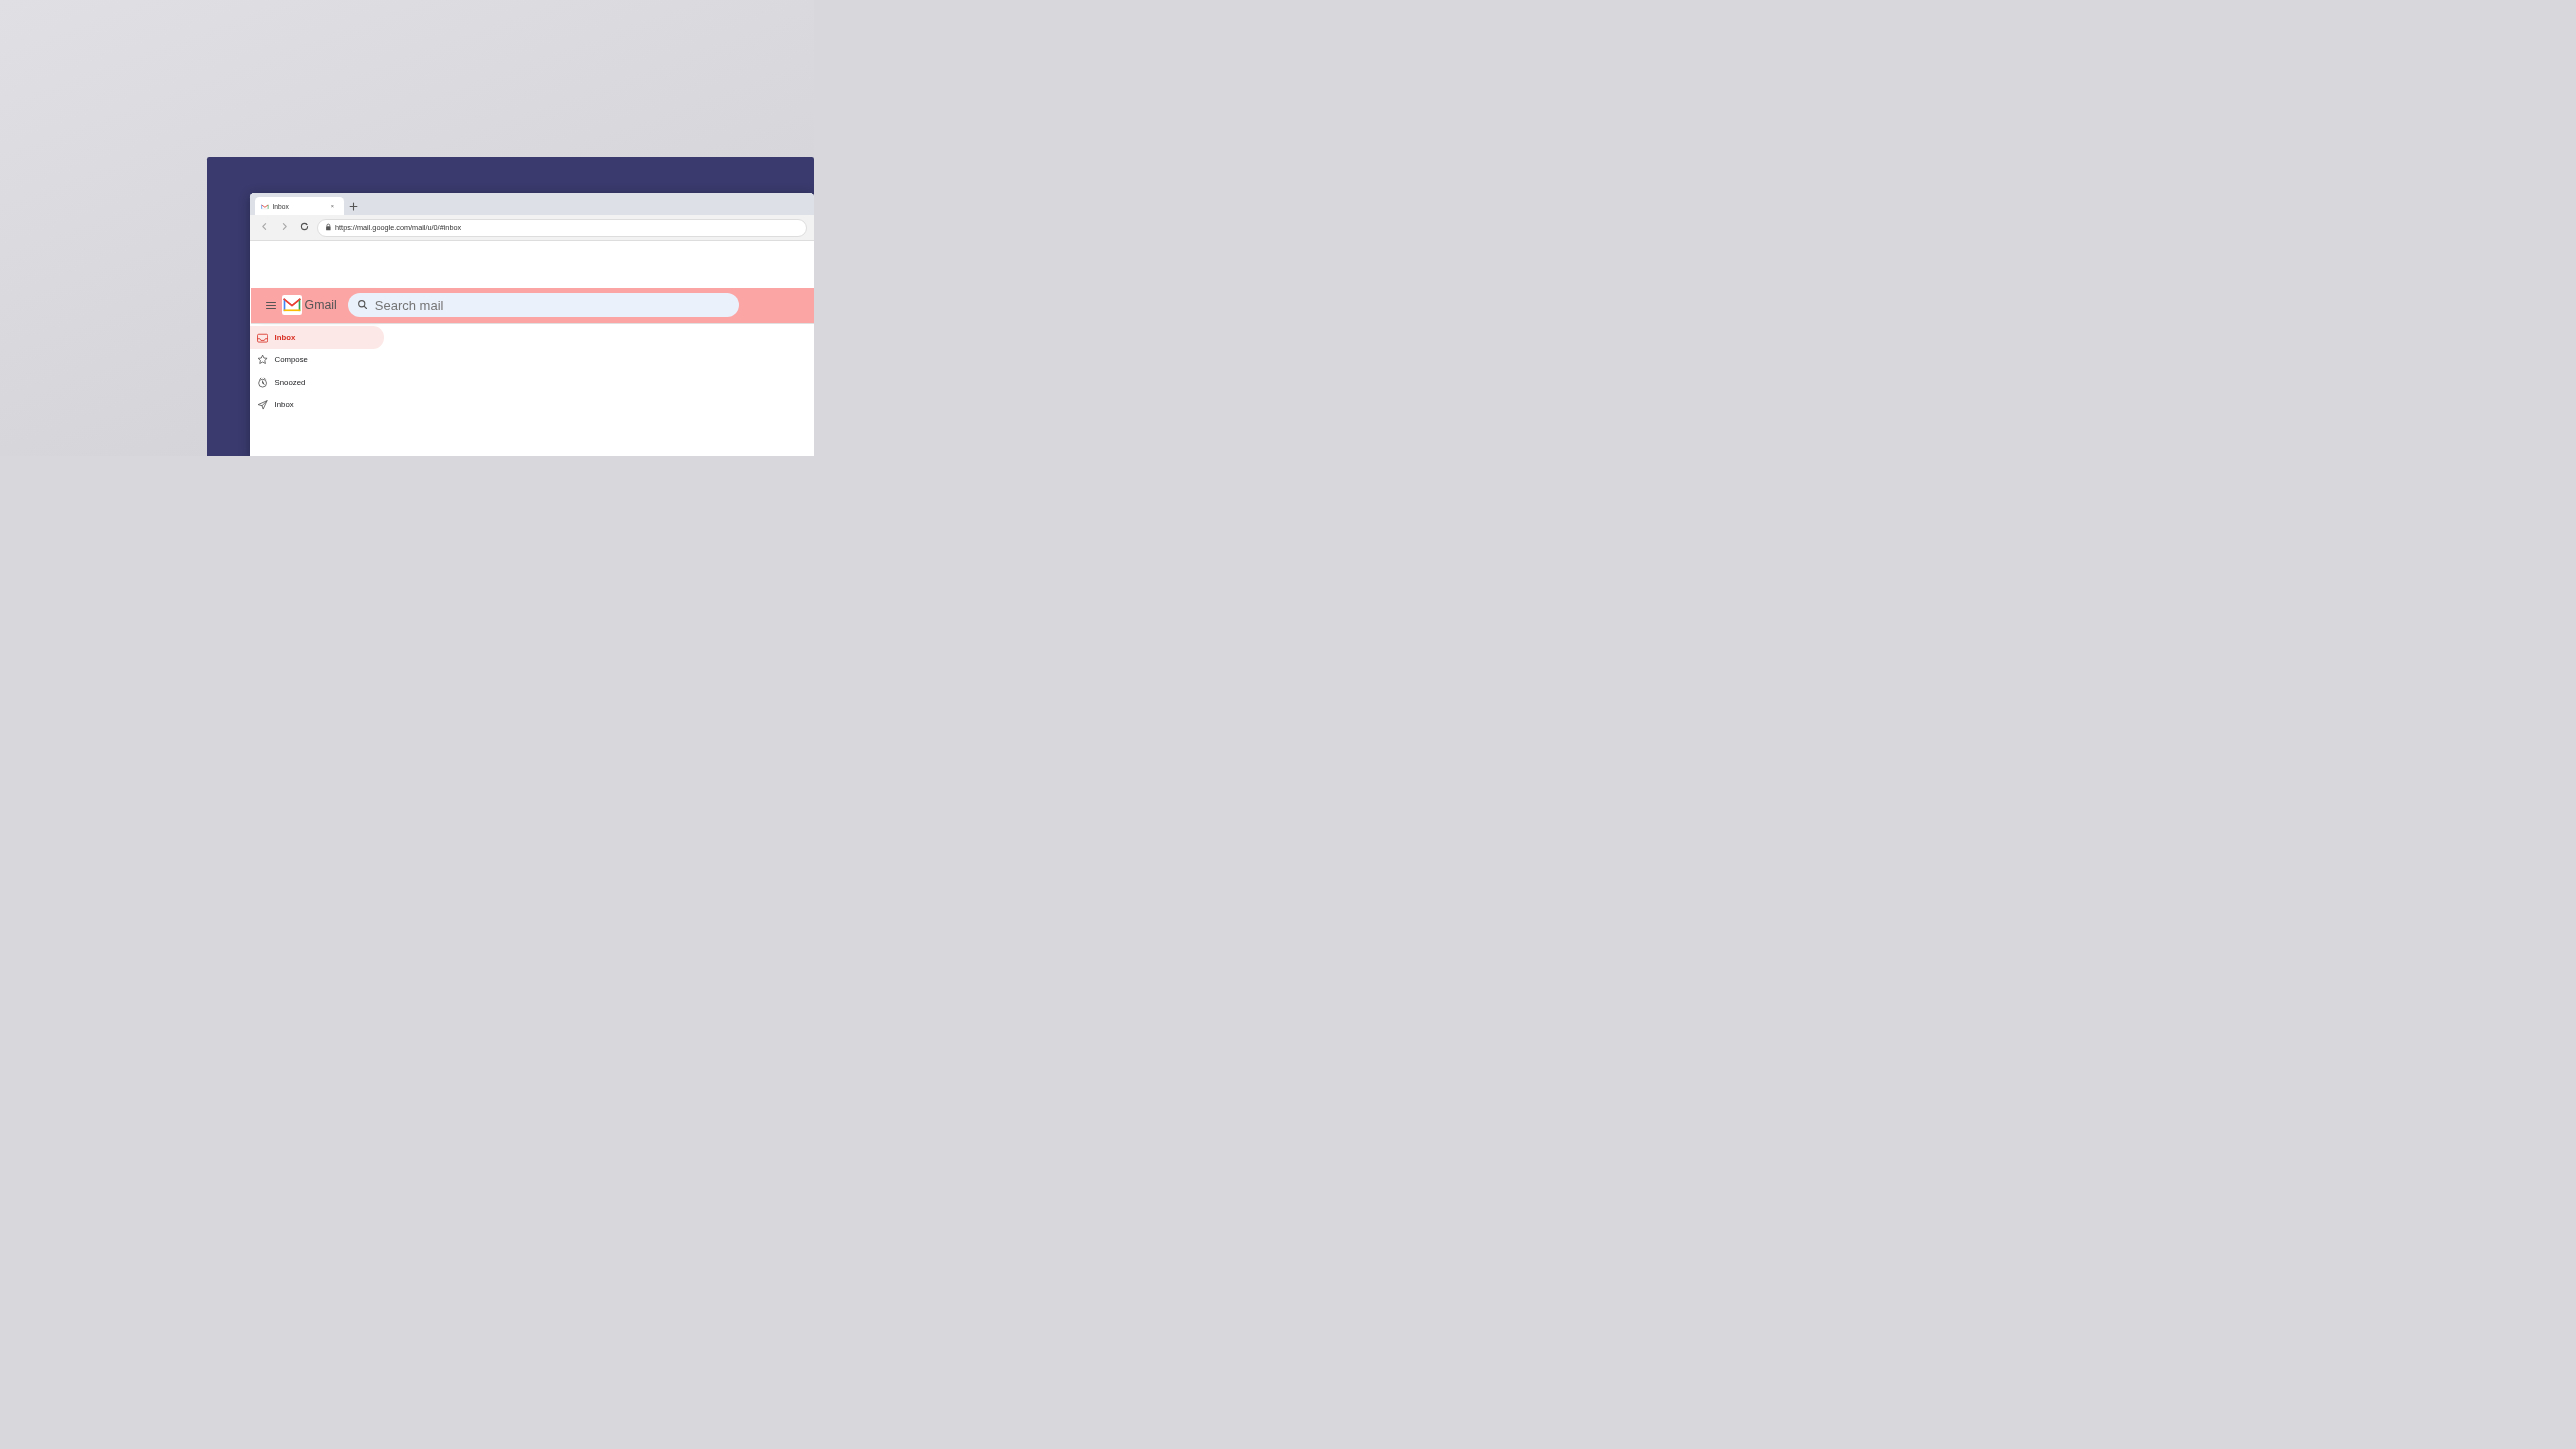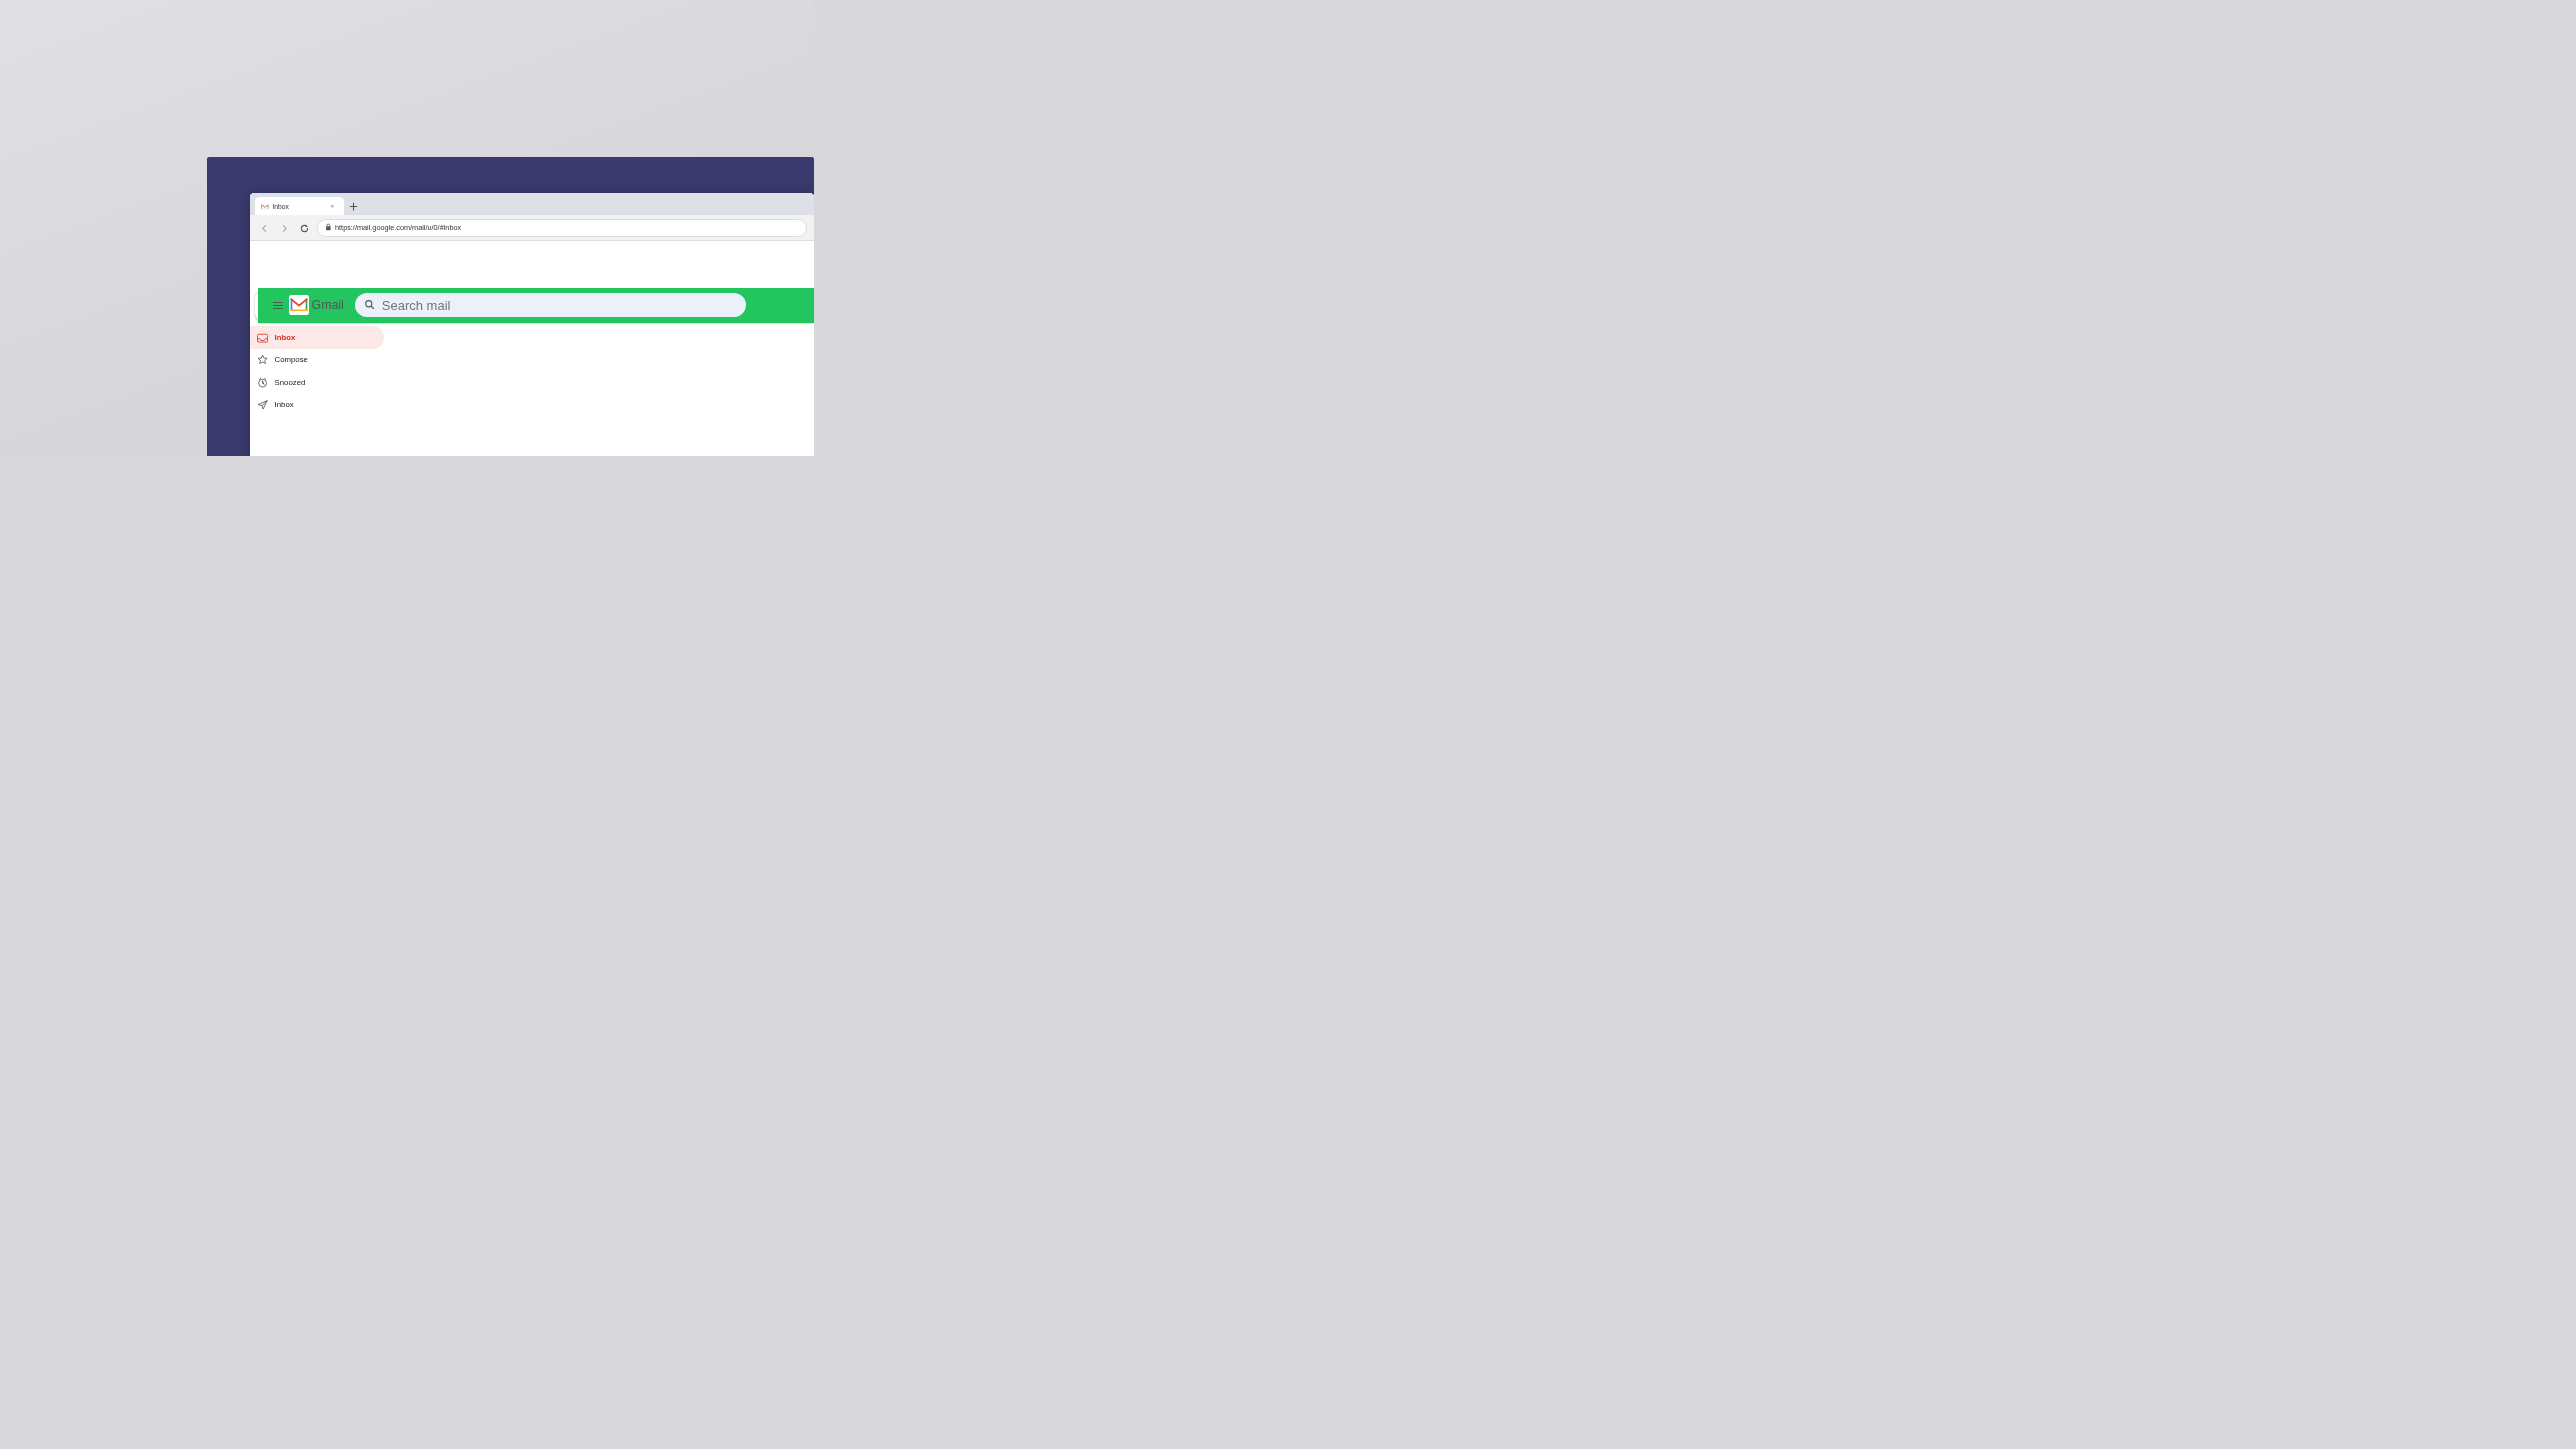--- a/index.html
+++ b/index.html
@@ -105,21 +105,21 @@
       border-radius: 50%;
       font-size: 10px;
       color: #555;
       cursor: pointer;
       margin-left: 2.2px;
     }
 
     
     .nav-bar {
       display: flex;
-      align-items: flex-end;
+      align-items: flex-start;
       padding: 3.4px 6.7px;
       background: #f2f2f2;
       gap: 4.5px;
       height: 24.6px;
     }
 
     .nav-btn {
       width: 15.7px;
       height: 15.7px;
       border-radius: 50%;
@@ -161,24 +161,24 @@
       background: #fff;
     }
 
     
     .gmail-header {
       display: flex;
       align-items: center;
       padding: 4.5px 9px;
       height: 36px;
       border-bottom: 0.6px solid #e0e0e0;
-      background: #22c55e;
+      background: #fca5a5;
       position: absolute;
       top: 47px;
-      left: 8px; right: 0;
+      left: 1px; right: 0;
       z-index: 10;
     }
 
     .hamburger-btn {
       width: 22.4px;
       height: 22.4px;
       border-radius: 50%;
       display: flex;
       flex-direction: column;
       align-items: center;

